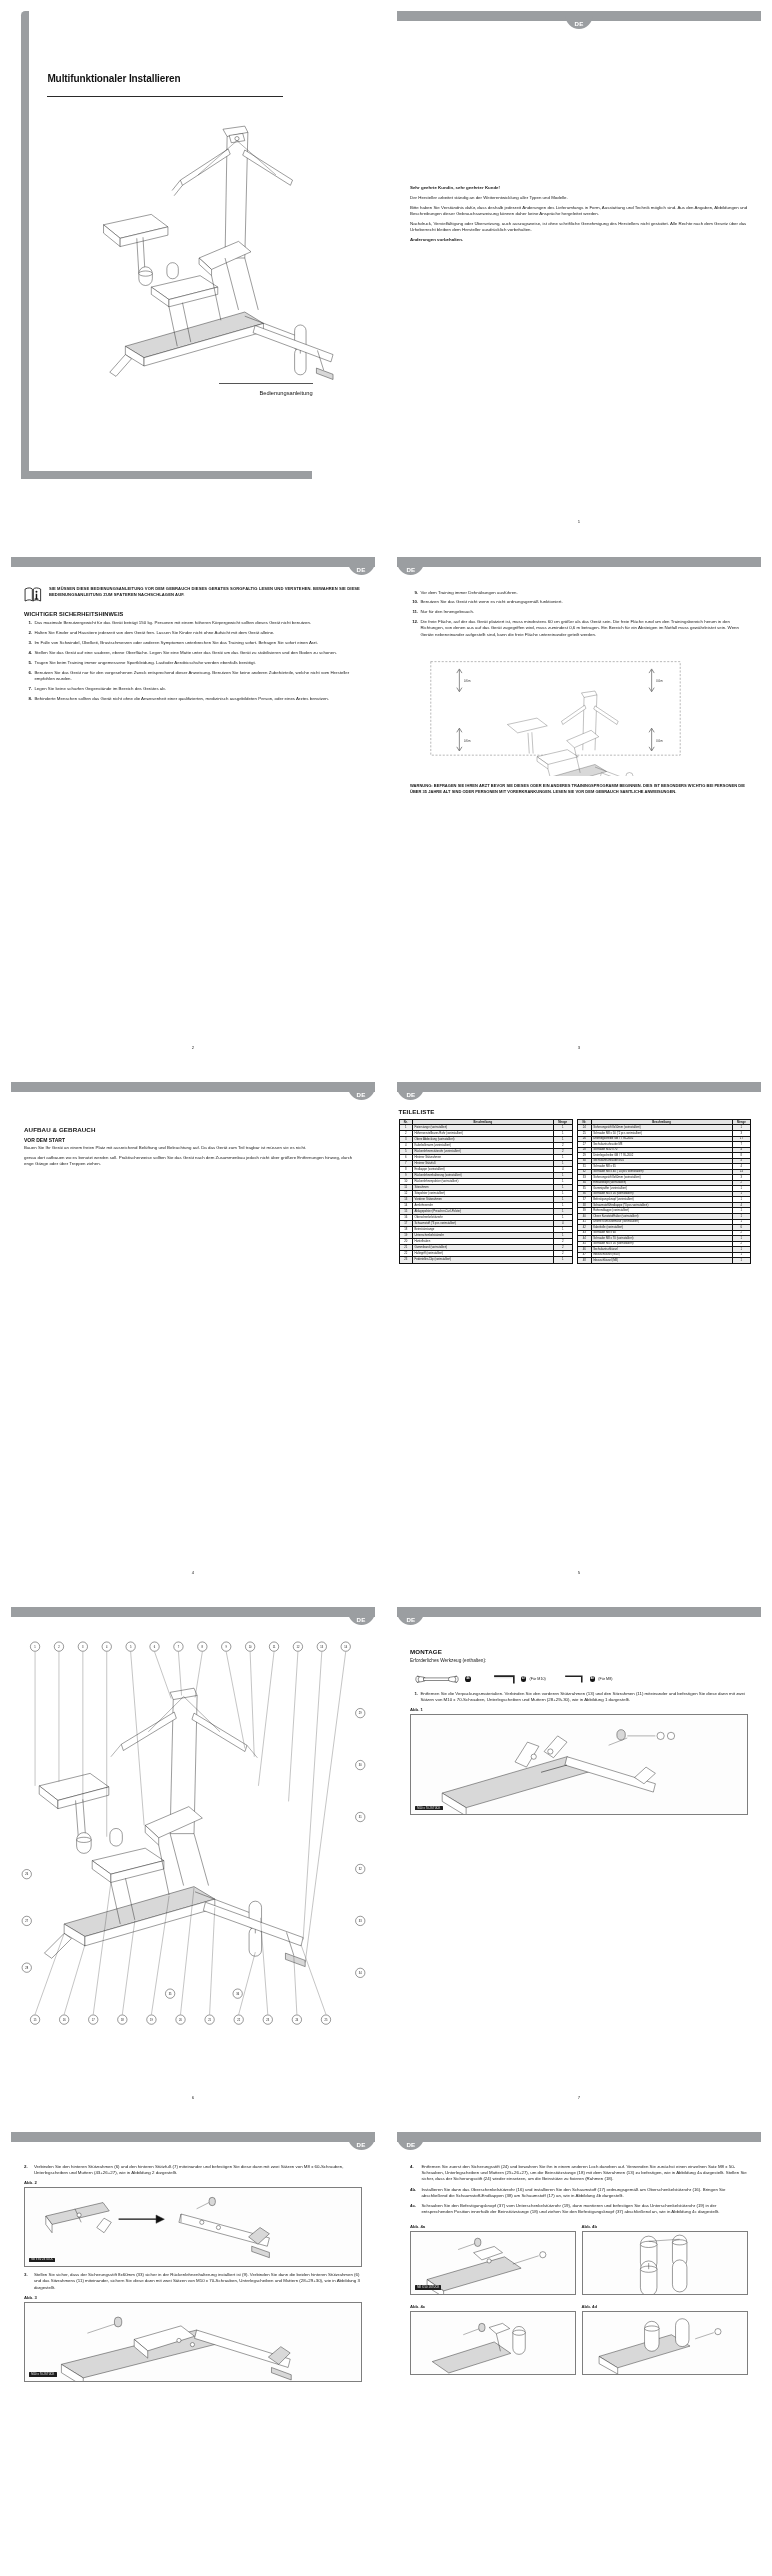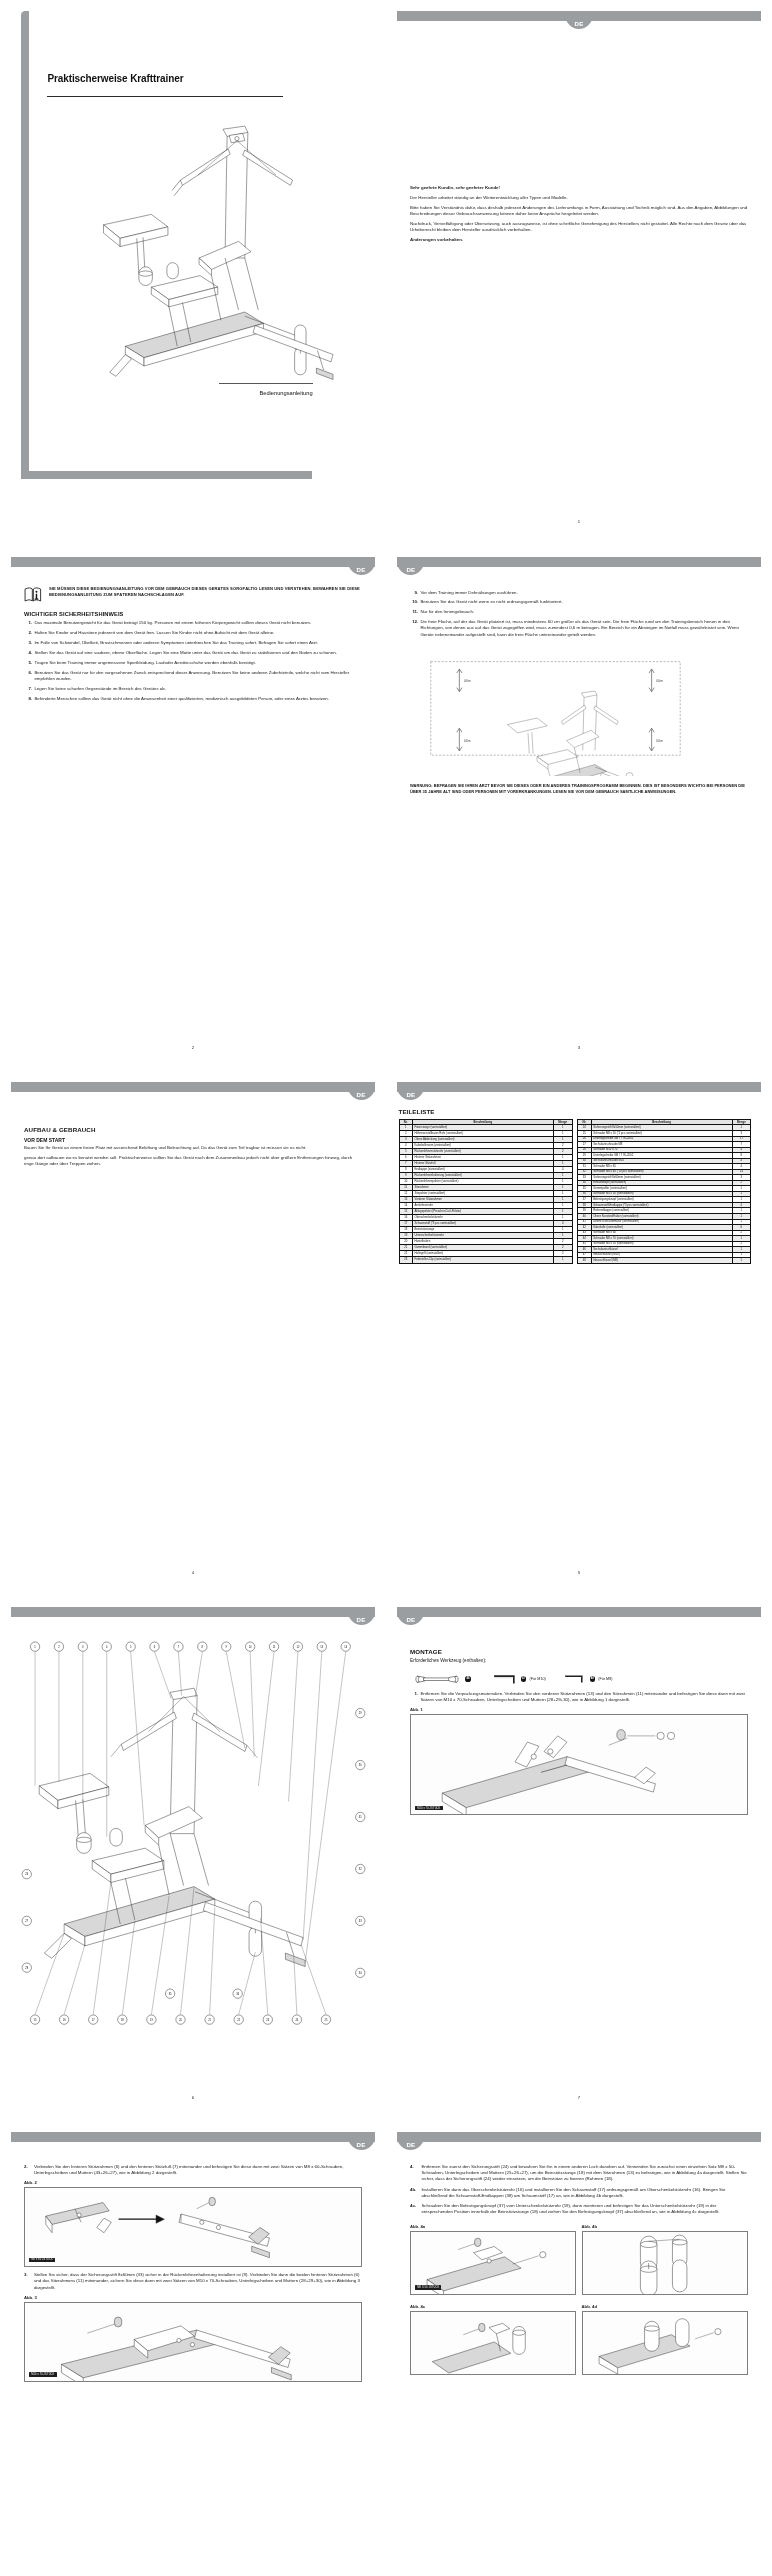--- a/index.html
+++ b/index.html
@@ -211,21 +211,21 @@
 <body>
 
 <div class="doc">
 
 <div class="spread" style="height:546px;">
 
   <div class="page">
     <div class="cover">
       <div class="spine"></div>
       <div class="spine-foot"></div>
-      <div class="title">Praktischerweise Krafttrainer</div>
+      <div class="title">Multifunktionaler Installieren</div>
       <div class="rule"></div>
 
       <div class="art">
         <svg viewBox="0 0 520 600" width="270" height="312">
           <g class="ln">
 
             <path d="M258 52 L300 46 L306 58 L266 66 Z" class="fillw"></path>
             <path d="M266 66 L262 300"></path>
                 <path d="M306 58 L300 300"></path>
             <path d="M262 300 L300 300"></path>

